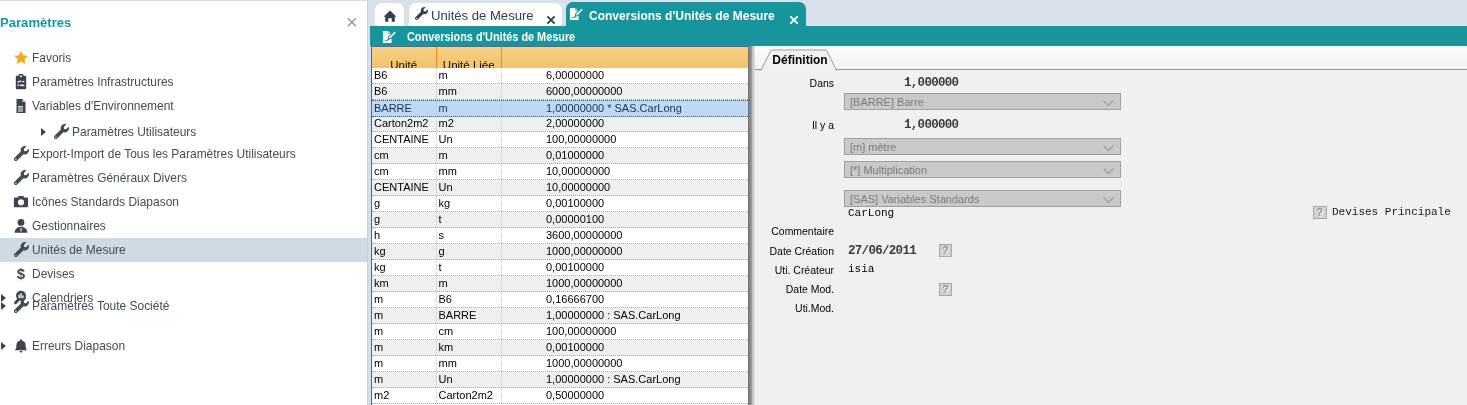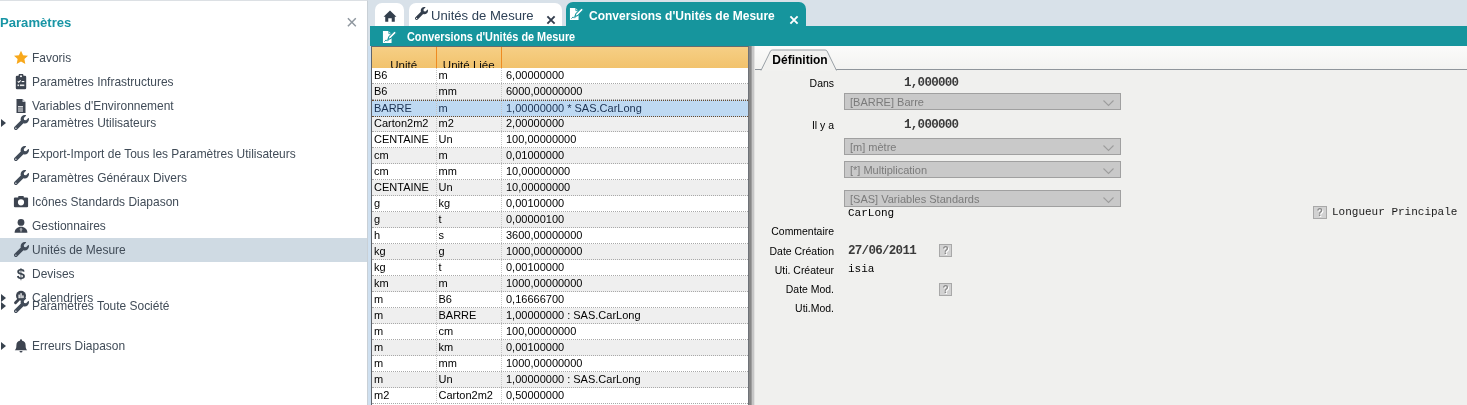--- a/index.html
+++ b/index.html
@@ -48,21 +48,21 @@
 #thead .hc:last-child { border-right:none; }
 .hc1 { width:64.5px; } .hc2 { width:65.5px; } .hc3 { flex:1; }
 #tbody { position:absolute; left:0; top:21px; width:376px; }
 .tr { display:flex; height:16px; border-bottom:1px dotted #a9a9a9; background:#fff; }
 .tr.even { background:#efefef; }
 .tr.sel { background:#bed9f2; border-top:1px dotted #6b4a2a; border-bottom:1px dotted #6b4a2a;
   height:17px; margin-bottom:-1px; position:relative; z-index:2; color:#101e33; }
 .td { font-size:11px; color:#000; line-height:15px; border-right:1px dotted #c6c6c6;
   overflow:hidden; white-space:nowrap; }
 .tr.sel .td { color:#1a3050; }
-.td:last-child { border-right:none; }
+.td:last-child { border-right:none;margin-left:40px; }
 .td1 { width:64.5px; padding-left:2px; } .td2 { width:65.5px; padding-left:2px; } .td3 { flex:1; padding-left:4px; }
 
 
 #splitter { position:absolute; left:749px; top:46px; width:6px; height:359px;
   background:linear-gradient(90deg, #878787 0 1.5px, #9e9e9e 1.5px 3px, #c6c6c6 3px 4.5px, #e2e2e1 4.5px 6px); }
 
 
 #panel { position:absolute; left:755px; top:46px; width:712px; height:359px; background:#f0f0ee; }
 #paneltop { position:absolute; left:0; top:0; width:712px; height:24px;
   background:linear-gradient(#fbfbfa, #f3f3f1); border-bottom:1px solid #8f959b; }
@@ -107,21 +107,21 @@
       <div class="mi" style="top: 92.5px;">
         <span class="ic"><svg width="16" height="16" viewBox="0 0 16 16">
             <path d="M3.5 1 h6 l3 3 V15 H3.5 Z" fill="#3d4450"></path>
             <path d="M9.5 1 l3 3 h-3z" fill="#c8ccd2"></path>
             <rect x="5" y="8.2" width="5" height="1.2" fill="#fff"></rect>
             <rect x="5" y="10.4" width="5" height="1.2" fill="#dcdee2"></rect>
             <rect x="5" y="12.4" width="5" height="1.2" fill="#dcdee2"></rect>
           </svg></span>
         <span class="tx">Variables d'Environnement</span>
       </div>
-      <div class="mi" style="top: 110px;">
+      <div class="mi" style="top: 119px; margin-left: 40px;">
         <span class="arrow"></span>
         <span class="ic"><svg width="15" height="15" viewBox="0 0 512 512" style="margin:0 0 0 1px">
             <path d="M507.73 109.1c-2.24-9.03-13.54-12.09-20.12-5.51l-74.36 74.36-67.88-11.31-11.31-67.88 74.36-74.36c6.62-6.62 3.43-17.9-5.66-20.16-47.38-11.74-99.55.91-136.58 37.93-39.64 39.64-50.55 97.1-34.05 147.2L18.74 402.76c-24.99 24.99-24.99 65.51 0 90.5 24.99 24.99 65.51 24.99 90.5 0l213.21-213.21c50.12 16.71 107.47 5.68 147.37-34.22 37.07-37.07 49.7-89.32 37.91-136.73zM64 472c-13.25 0-24-10.75-24-24 0-13.26 10.75-24 24-24s24 10.74 24 24c0 13.25-10.75 24-24 24z" fill="#414b58"></path>
           </svg></span>
         <span class="tx">Paramètres Utilisateurs</span>
       </div>
       <div class="mi" style="top: 140.5px;">
         <span class="ic"><svg width="15" height="15" viewBox="0 0 512 512" style="margin:0 0 0 1px">
             <path d="M507.73 109.1c-2.24-9.03-13.54-12.09-20.12-5.51l-74.36 74.36-67.88-11.31-11.31-67.88 74.36-74.36c6.62-6.62 3.43-17.9-5.66-20.16-47.38-11.74-99.55.91-136.58 37.93-39.64 39.64-50.55 97.1-34.05 147.2L18.74 402.76c-24.99 24.99-24.99 65.51 0 90.5 24.99 24.99 65.51 24.99 90.5 0l213.21-213.21c50.12 16.71 107.47 5.68 147.37-34.22 37.07-37.07 49.7-89.32 37.91-136.73zM64 472c-13.25 0-24-10.75-24-24 0-13.26 10.75-24 24-24s24 10.74 24 24c0 13.25-10.75 24-24 24z" fill="#414b58"></path>
           </svg></span>
@@ -373,16 +373,16 @@
     <div class="plabel" style="top:198.5px">Date Création</div>
     <div class="pmono" style="left:93px; top:197.5px">27/06/2011</div>
     <div class="qbtn" style="left:184px; top:198px">?</div>
     <div class="plabel" style="top:217.5px">Uti. Créateur</div>
     <div class="psans" style="left:93px; top:217px">isia</div>
     <div class="plabel" style="top:236.5px">Date Mod.</div>
     <div class="qbtn" style="left:184px; top:236.5px">?</div>
     <div class="plabel" style="top:255.5px">Uti.Mod.</div>
 
     <div class="qbtn" style="left:558px; top:159.5px; width:13.5px;">?</div>
-    <div class="psans" style="left:577px; top:160px; font-size:11px; color:#1a1a1a;">Longueur Principale</div>
+    <div class="psans" style="left:577px; top:160px; font-size:11px; color:#1a1a1a;">Devises Principale</div>
   </div>
 
 </div>
 
 </body></html>

